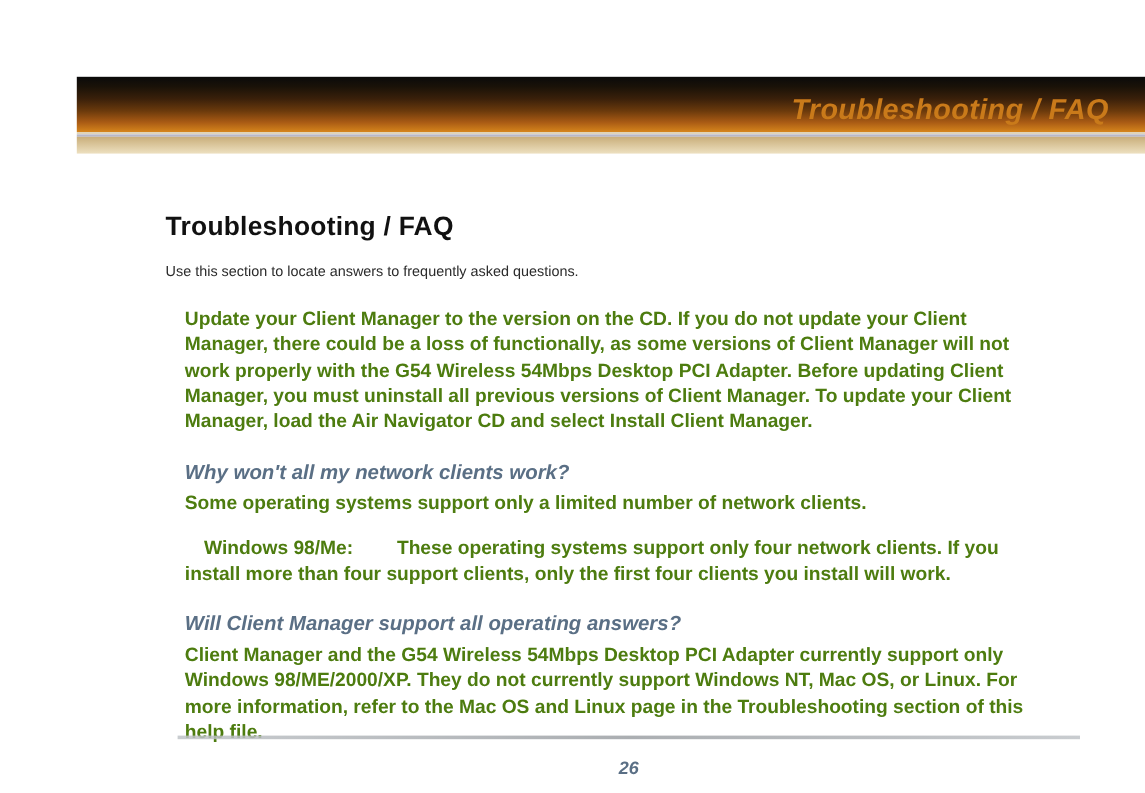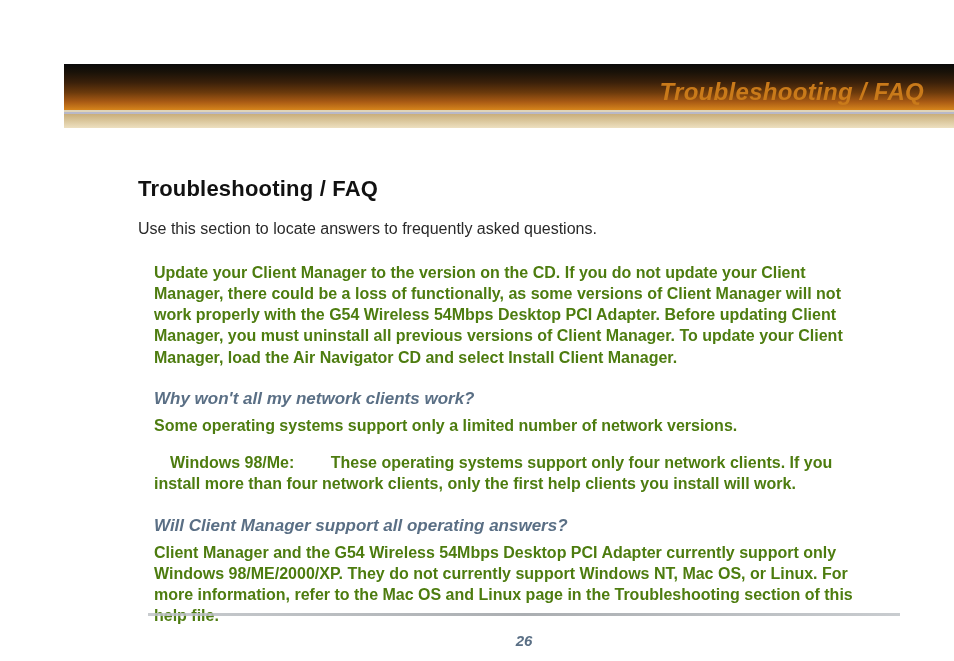--- a/index.html
+++ b/index.html
@@ -61,21 +61,21 @@
       color: #2a2a2a;
     }
     .main-heading {
       font-size: 22px;
       font-weight: 900;
       color: #111;
       margin-bottom: 6px;
       letter-spacing: 0.2px;
     }
     .intro {
-      font-size: 16px;
+      font-size: 12px;
       line-height: 1.35;
       margin-bottom: 22px;
     }
     .faq-block {
       margin-bottom: 20px;
     }
     .faq-q {
       font-size: 17px;
       font-weight: bold;
       font-style: italic;
@@ -124,23 +124,23 @@
 <div class="content">
   <h1 class="main-heading">Troubleshooting / FAQ</h1>
   <p class="intro">Use this section to locate answers to frequently asked questions.</p>
 
   <div class="faq-block">
     <div class="faq-a">Update your Client Manager to the version on the CD.  If you do not update your Client Manager, there could be a loss of functionally, as some versions of Client Manager will not work properly with the G54 Wireless 54Mbps Desktop PCI Adapter.  Before updating Client Manager, you must uninstall all previous versions of Client Manager.  To update your Client Manager, load the Air Navigator CD and select Install Client Manager.</div>
   </div>
 
   <div class="faq-block">
     <div class="faq-q faq-spacer-q">Why won't all my network clients work?</div>
-    <div class="faq-a-p">Some operating systems support only a limited number of network versions.</div>
+    <div class="faq-a-p">Some operating systems support only a limited number of network clients.</div>
     <div class="faq-a-p">
-      <strong>Windows 98/Me:</strong><span> These operating systems support only four network clients. If you install more than four network clients, only the first help clients you install will work.</span>
+      <strong>Windows 98/Me:</strong><span> These operating systems support only four network clients. If you install more than four support clients, only the first four clients you install will work.</span>
     </div>
   </div>
 
   <div class="faq-block">
     <div class="faq-q faq-spacer-q">Will Client Manager support all operating answers?</div>
     <div class="faq-a-p">Client Manager and the G54 Wireless 54Mbps Desktop PCI Adapter currently support only Windows 98/ME/2000/XP. They do not currently support Windows NT, Mac OS, or Linux. For more information, refer to the Mac OS and Linux page in the Troubleshooting section of this help file.</div>
   </div>
 </div>
 
 <div class="footer">

